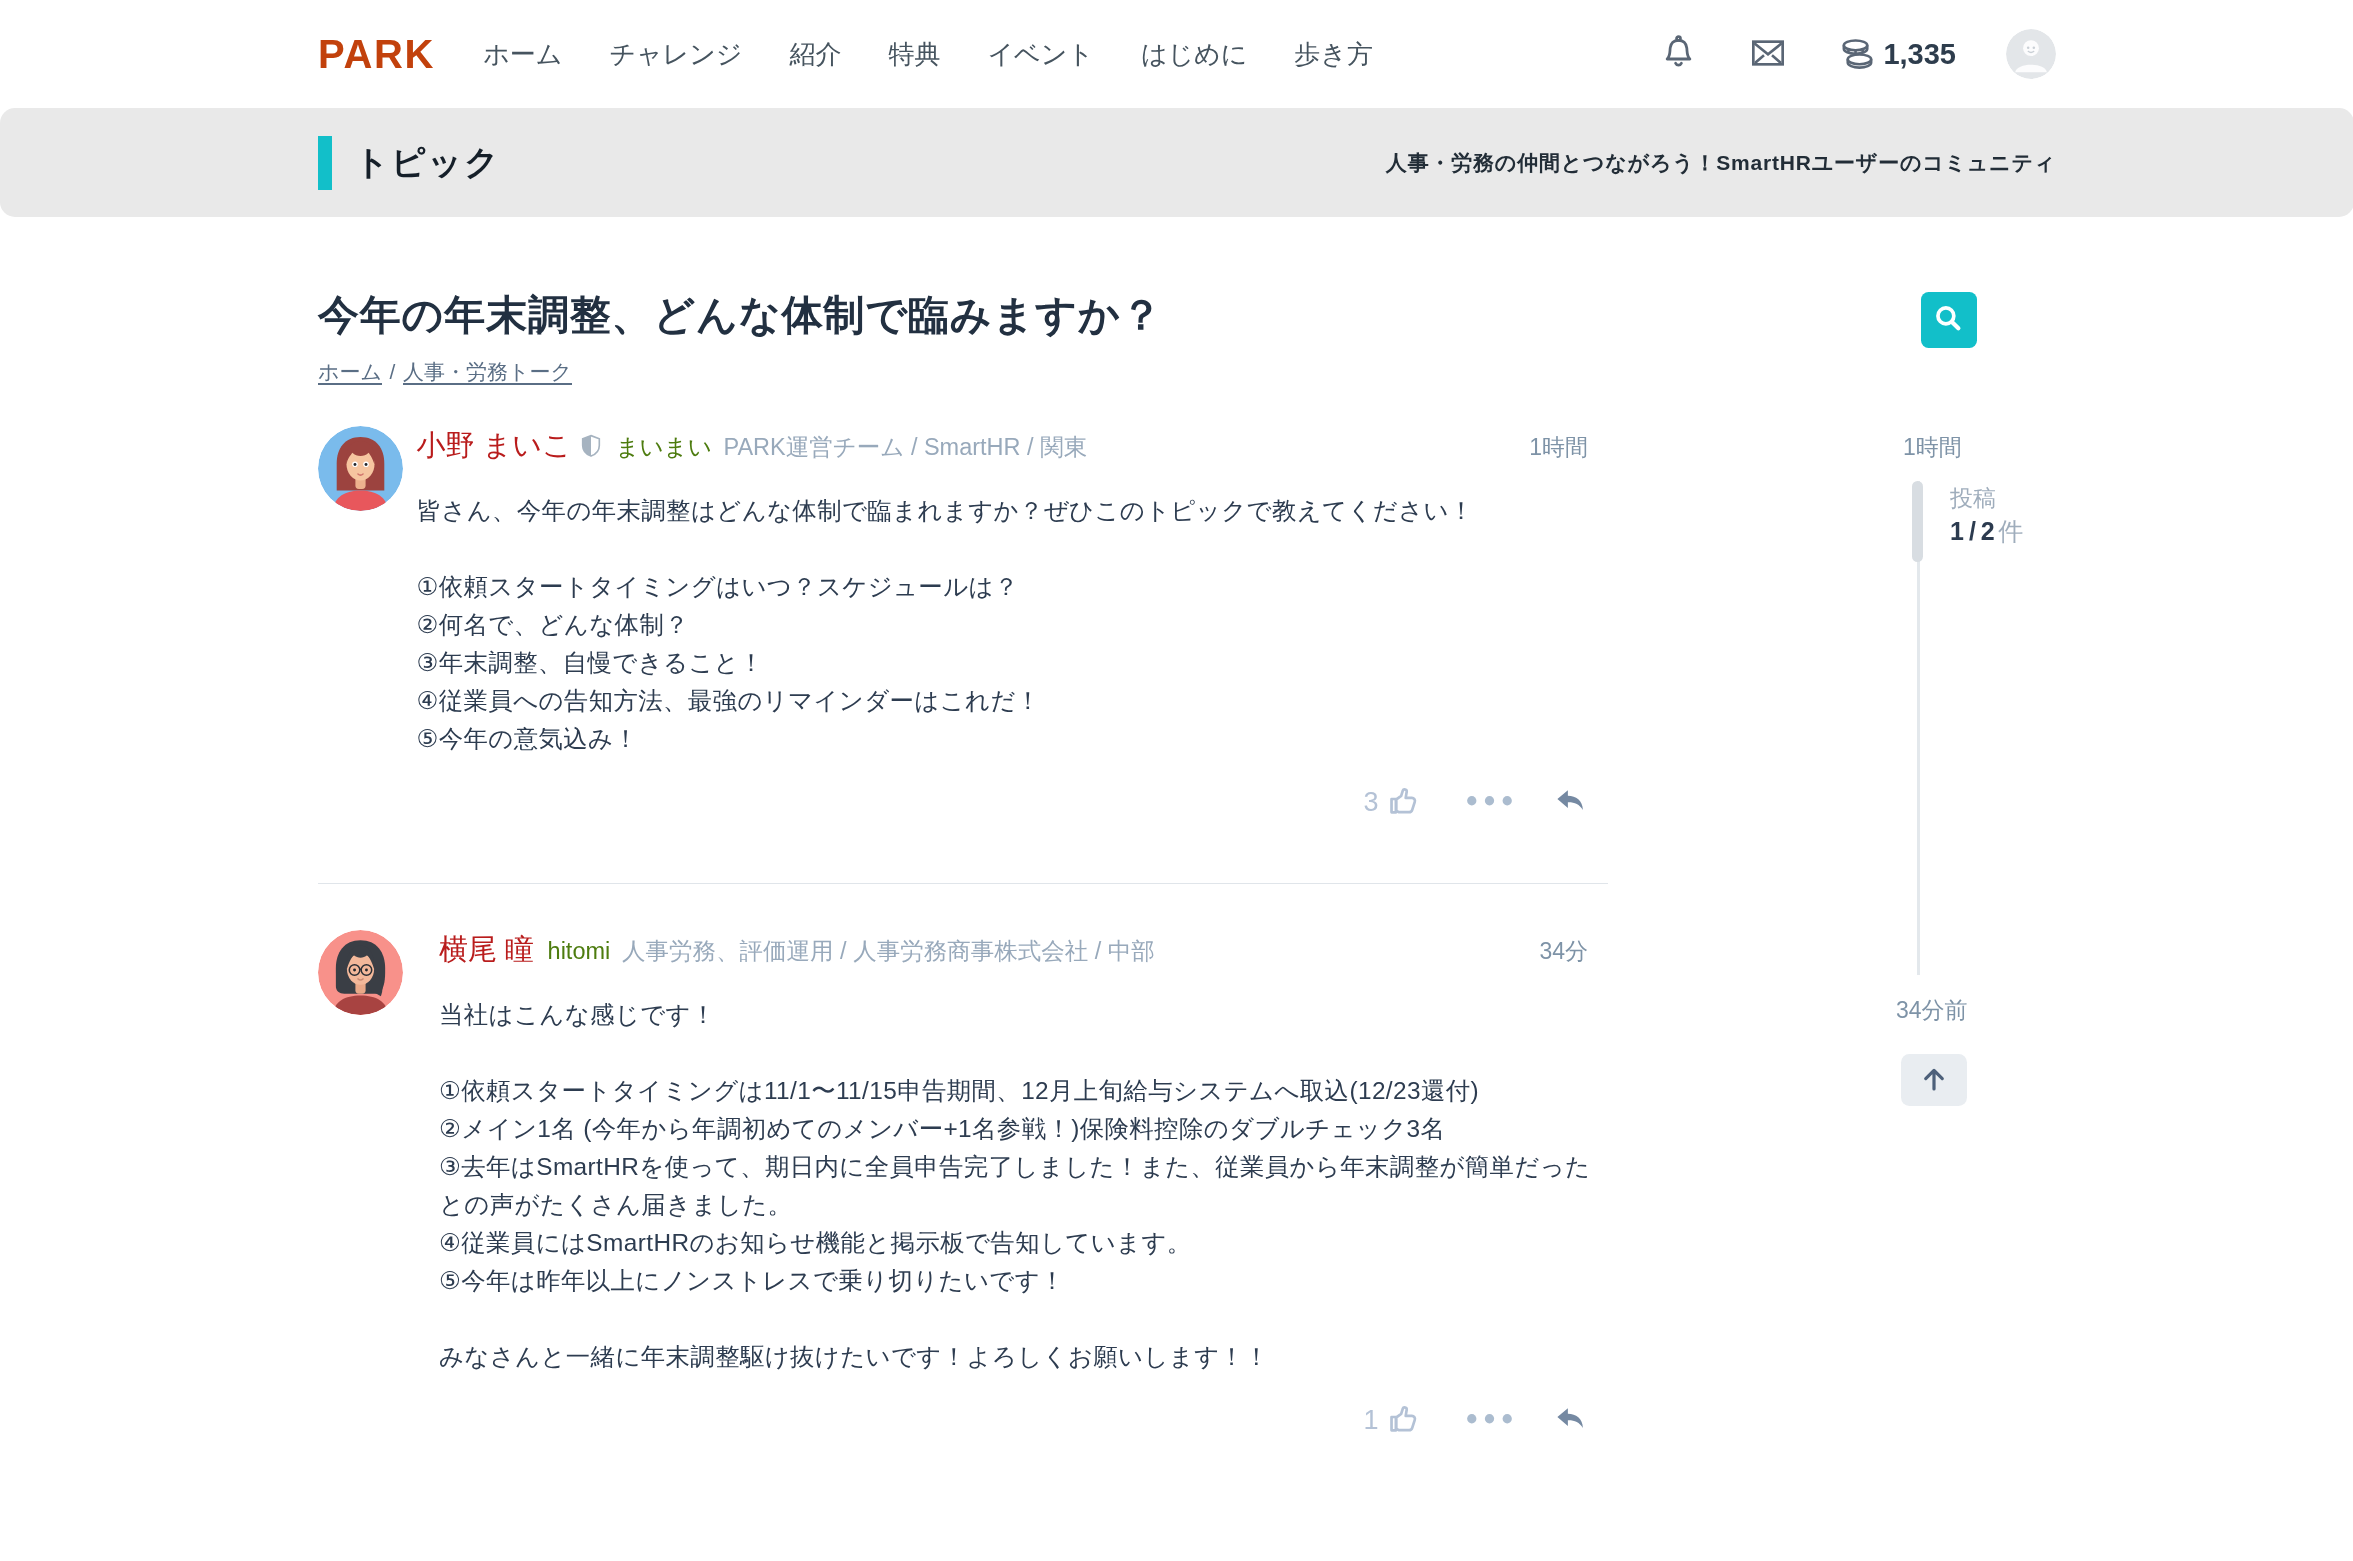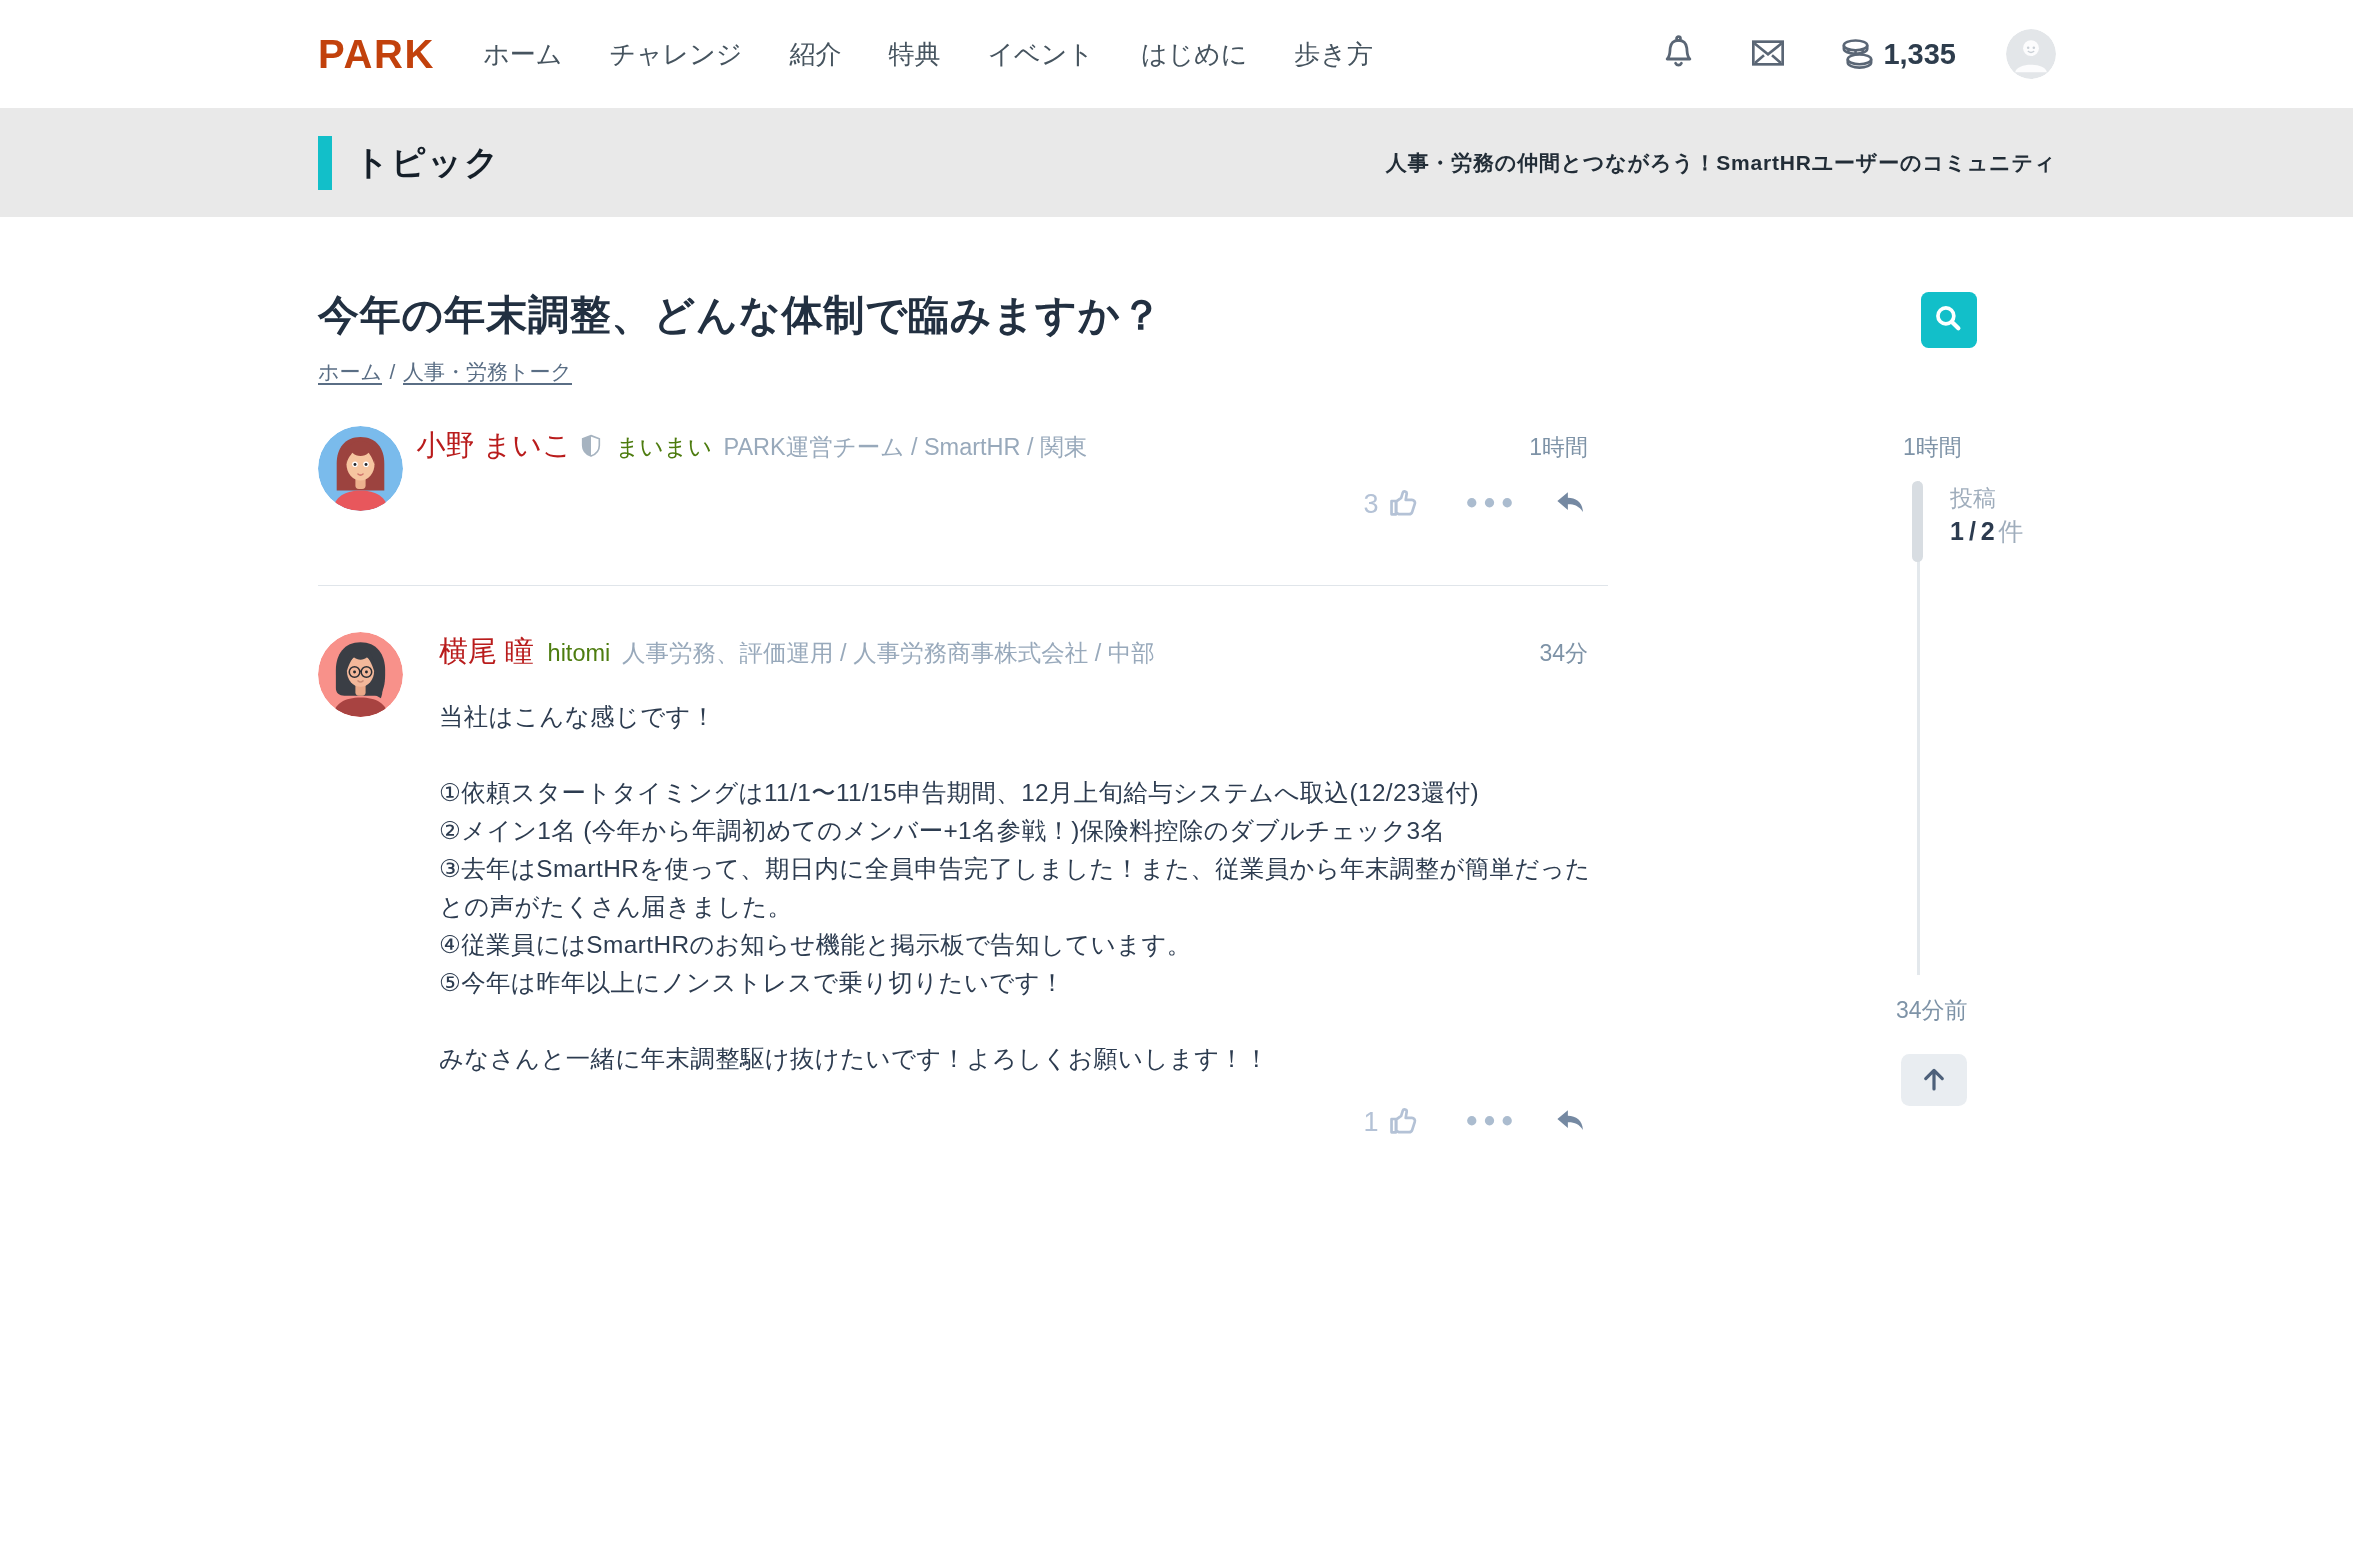--- a/index.html
+++ b/index.html
@@ -19,20 +19,21 @@
   .main-nav a{ font-size:26px; color:#46545f; text-decoration:none; font-weight:500;}
   .header-actions{ margin-left:auto; display:flex; align-items:center; gap:50px;}
   .icon-btn{ display:inline-flex; align-items:center; cursor:pointer; background:none; border:none;}
   .coin-wrap{ display:flex; align-items:center; gap:6.7px; cursor:pointer;}
   .coin-count{ font-size:29px; font-weight:600; color:#2e3d4d;}
   .header-avatar{ width:50px; height:50px; border-radius:50%; overflow:hidden; cursor:pointer;}
   
   .topicbar{
     height:109px; background:#e9e9e9; display:flex; align-items:center;
     padding:0 298px 0 318px;
+    border-radius:15px;
   }
   .topic-accent{ width:13.5px; height:54px; background:var(--accent); margin-right:23px;}
   .topic-label{ font-size:34px; font-weight:800; color:#151f29; letter-spacing:1.7px;}
   .tagline{ margin-left:auto; font-size:21px; font-weight:700; color:#222d37; letter-spacing:0.8px;}
   
   main{ position:relative; height:1344px; background:#ffffff;border-radius:23px;}
   .page-title{ position:absolute; left:318px; top:71px; font-size:41px; font-weight:800;
     color:#223041; letter-spacing:0.8px;}
   .breadcrumb{ position:absolute; left:318px; top:141px; font-size:21px; color:#5a6e85;}
   .breadcrumb a{ color:#5a6e85; text-decoration:underline; text-underline-offset:4.2px;}
@@ -187,20 +188,27 @@
           <span class="badge">
             <svg width="22" height="23.5" viewBox="0 0 24 26">
               <path d="M12 1.8 L21.2 5.3 V12.6 C21.2 18.6 17.4 22.3 12 24.4 C6.6 22.3 2.8 18.6 2.8 12.6 V5.3 Z" fill="none" stroke="#a6b3c0" stroke-width="1.8"></path>
               <path d="M12 1.8 L2.8 5.3 V12.6 C2.8 18.6 6.6 22.3 12 24.4 Z" fill="#a6b3c0"></path>
             </svg>
           </span>
           <span class="nickname">まいまい</span>
           <span class="meta">PARK運営チーム / SmartHR / 関東</span>
           <span class="post-time">1時間</span>
         </div>
+        <p class="post-body">皆さん、今年の年末調整はどんな体制で臨まれますか？ぜひこのトピックで教えてください！
+
+①依頼スタートタイミングはいつ？スケジュールは？
+②何名で、どんな体制？
+③年末調整、自慢できること！
+④従業員への告知方法、最強のリマインダーはこれだ！
+⑤今年の意気込み！</p>
         <div class="post-foot">
           <span class="like-count">3</span>
           <button class="like-btn">
             <span>
               <svg width="34" height="34" viewBox="0 0 24 24" fill="none" stroke="#b4c2d6" stroke-width="1.9" stroke-linejoin="round" stroke-linecap="round">
                 <path d="M3.2 10.6 h3.2 V20 H3.2 z"></path>
                 <path d="M6.4 18.9 l2.1 1 h7 c1.1 0 2-.7 2.3-1.7 l1.8-5.6 c.5-1.4-.6-2.8-2-2.8 h-4.4 l.7-4.3 c.3-1.7-2.2-2.4-2.8-.7 l-1.1 3.6 -3.6 2.6 z"></path>
               </svg>
             </span>
           </button>

